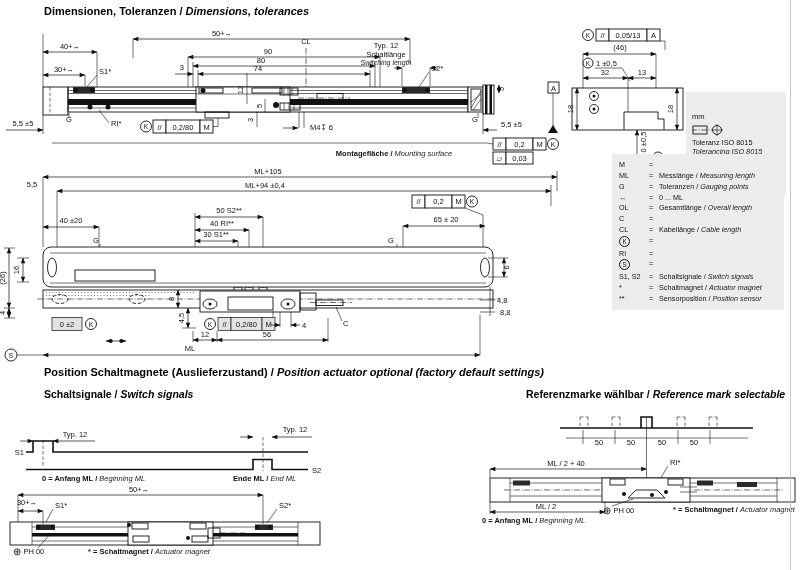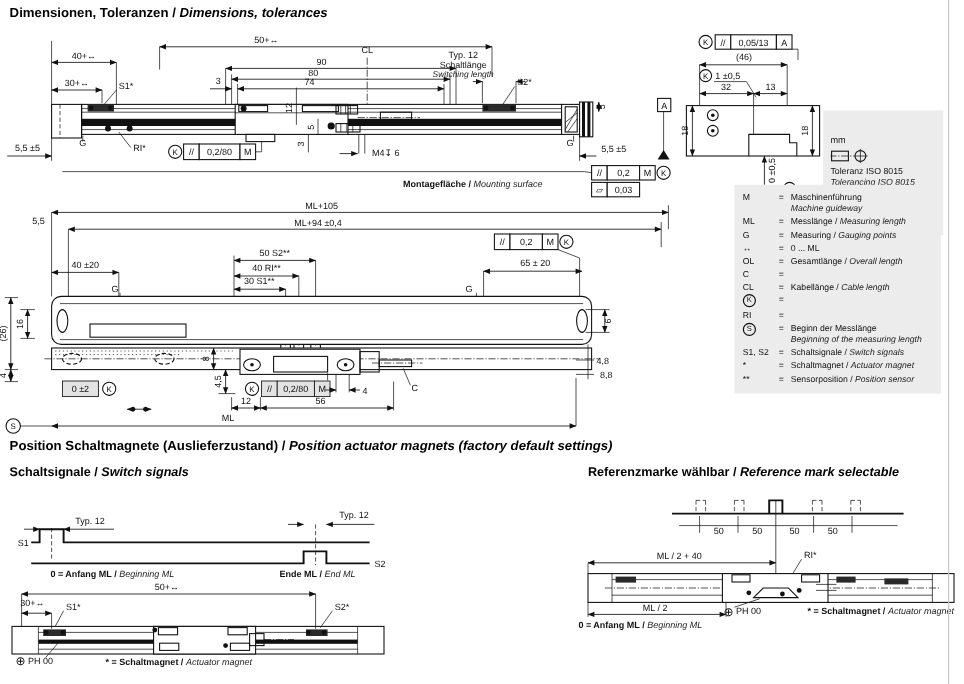--- a/index.html
+++ b/index.html
@@ -17,21 +17,21 @@
   .th{stroke:#111;stroke-width:1.6;fill:none}
   .b{fill:#111;stroke:none}
   .dk{fill:#2a2a2a;stroke:none}
   .dsh{stroke-dasharray:3.5 2}
   .ddt{stroke-dasharray:6 1.5 1 1.5}
   .dot{stroke-dasharray:1 2.2}
   .gf{fill:#e3e3e3;stroke:#111;stroke-width:.7}
   .lab{position:absolute;font-size:7.5px;white-space:nowrap;color:#111;line-height:1.15;}
   .lab .de{font-weight:bold}
   .lab .en{font-style:italic;font-weight:normal;color:#222}
-  .hd{position:absolute;font-size:11px;font-weight:bold;white-space:nowrap;color:#000;}
+  .hd{position:absolute;font-size:11px;font-weight:bold;white-space:nowrap;color:#000;margin-left:36px;}
   .hd .en{font-style:italic}
   .blk{position:absolute;text-align:center;font-size:7.5px;line-height:1.2}
   .blk .en{font-style:italic;font-size:7px;color:#222}
   .box{position:absolute;background:#ececec;}
   #tolbox{left:686px;top:92px;width:88px;padding:20px 6px;font-size:7.3px;line-height:1.3}
   #tolbox .mm{font-size:7.6px}
   #tolbox .it{font-style:italic;color:#222}
   #legend{left:612px;top:154px;width:158px;padding:6px 7px;font-size:7.2px;line-height:1.3}
   .lrow{display:flex;margin-bottom:1.5px}
   .lt{flex:0 0 30px}
@@ -511,31 +511,30 @@
   <div>Toleranz ISO 8015</div>
   <div class="it">Tolerancing ISO 8015</div>
   <div>ISO 2768:1989 - m H</div>
   <div>&lt; 6 mm: ±0,2 mm</div>
 </div>
 
 <div class="box" id="legend">
   <div class="lrow two">
         <span class="lt">M</span>
         <span class="leq">=</span>
-        <span class="lv"><span class="de">Maschinenführung</span> <span class="en">Machine guideway</span></span>
       </div>
   <div class="lrow">
         <span class="lt">ML</span>
         <span class="leq">=</span>
         <span class="lv"><span class="de">Messlänge /</span> <span class="en">Measuring length</span></span>
       </div>
   <div class="lrow">
         <span class="lt">G</span>
         <span class="leq">=</span>
-        <span class="lv"><span class="de">Measuring /</span> <span class="en">Gauging points</span></span>
+        <span class="lv"><span class="de">Toleranzen /</span> <span class="en">Gauging points</span></span>
       </div>
   <div class="lrow">
         <span class="lt">↔</span>
         <span class="leq">=</span>
         <span class="lv"><span class="de">0 ... ML</span> <span class="en"></span></span>
       </div>
   <div class="lrow">
         <span class="lt">OL</span>
         <span class="leq">=</span>
         <span class="lv"><span class="de">Gesamtlänge /</span> <span class="en">Overall length</span></span>
@@ -553,41 +552,40 @@
         <span class="lt"><span class="circ">K</span></span>
         <span class="leq">=</span>
       </div>
   <div class="lrow two">
         <span class="lt">RI</span>
         <span class="leq">=</span>
       </div>
   <div class="lrow two">
         <span class="lt"><span class="circ">S</span></span>
         <span class="leq">=</span>
-        <span class="lv"><span class="de">Beginn der Messlänge</span> <span class="en">Beginning of the measuring length</span></span>
       </div>
   <div class="lrow">
         <span class="lt">S1, S2</span>
         <span class="leq">=</span>
         <span class="lv"><span class="de">Schaltsignale /</span> <span class="en">Switch signals</span></span>
       </div>
   <div class="lrow">
         <span class="lt">*</span>
         <span class="leq">=</span>
         <span class="lv"><span class="de">Schaltmagnet /</span> <span class="en">Actuator magnet</span></span>
       </div>
   <div class="lrow">
         <span class="lt">**</span>
         <span class="leq">=</span>
         <span class="lv"><span class="de">Sensorposition /</span> <span class="en">Position sensor</span></span>
       </div>
 </div>
 
 <div class="hd" style="left:8px;top:366px;">
-  <span class="de">Position Schaltmagnete (Auslieferzustand) /</span> <span class="en">Position actuator magnets (factory default settings)</span>
+  <span class="de">Position Schaltmagnete (Auslieferzustand) /</span> <span class="en">Position actuator optional (factory default settings)</span>
 </div>
 <div class="hd" style="left:8px;top:388px;font-size:10.5px;">
   <span class="de">Schaltsignale /</span> <span class="en">Switch signals</span>
 </div>
 <div class="hd" style="left:490px;top:388px;font-size:10.5px;text-align:right;">
   <span class="de">Referenzmarke wählbar /</span> <span class="en">Reference mark selectable</span>
 </div>
 
 <div class="lab" style="left:42px;top:475px;">
   <span class="de">0 = Anfang ML /</span> <span class="en">Beginning ML</span>

